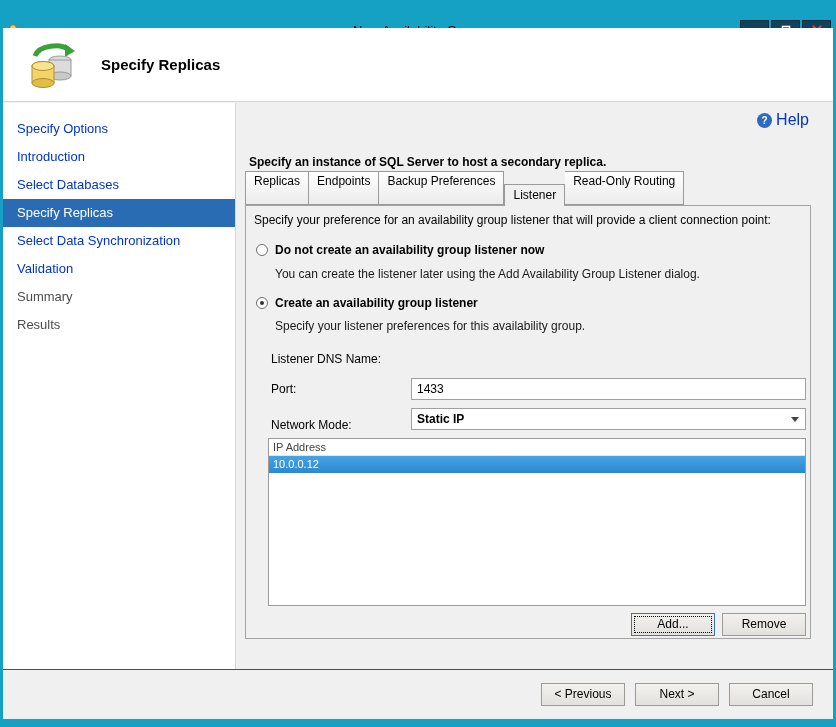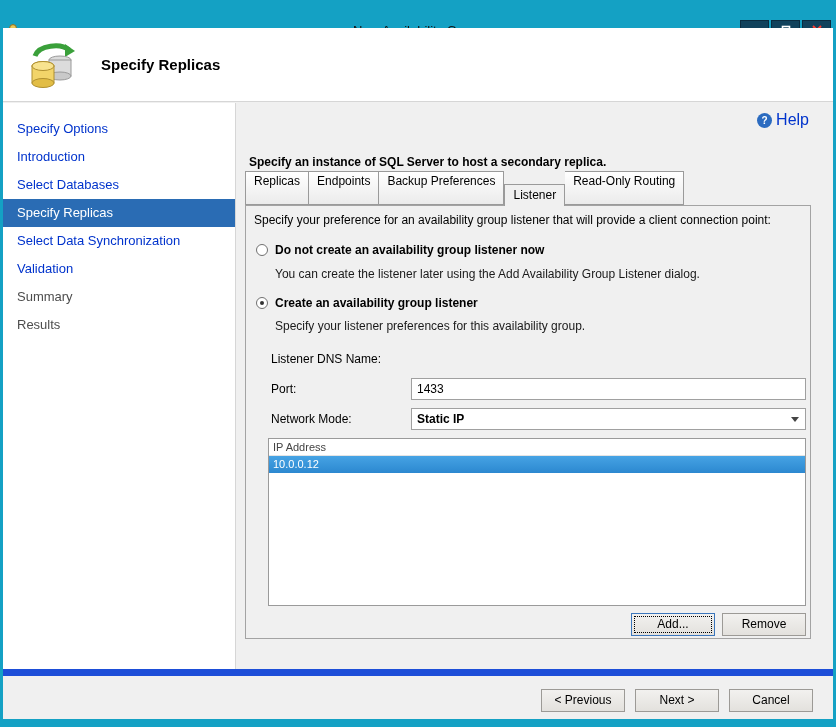--- a/index.html
+++ b/index.html
@@ -61,21 +61,21 @@
   .ip-grid { position:absolute; top:232px; left:22px; right:4px; height:168px; background:#fff; border:1px solid #9a9a9a; overflow:hidden; }
   .grid-header { height:17px; line-height:16px; padding-left:4px; font-size:11px; color:#444; background:#ffffff; border-bottom:1px solid #e4e4e4; }
   .grid-row { height:17px; line-height:17px; padding-left:4px; font-size:11px; color:#000; cursor:pointer; }
   .grid-row.selected { background:linear-gradient(#46a3e4,#2c88d0); color:#fff; }
 
   .btn { height:23px; background:linear-gradient(#f2f1ef,#e3e1dd); border:1px solid #9c9a96; font-size:12px; font-family:"Liberation Sans", sans-serif; color:#000; text-align:center; line-height:21px; cursor:pointer; }
   .btn-add { position:absolute; top:407px; right:95px; width:84px; border:1px solid #3b76bc; outline:1px dotted #000; outline-offset:-4px; }
   .btn-remove { position:absolute; top:407px; right:4px; width:84px; }
 
   
-  .footer { position:absolute; left:0; right:0; bottom:0; height:50px; background:#f0f0f0; border-top:7px solid #1d4ed8; }
+  .footer { position:absolute; left:0; right:0; bottom:0; height:50px; background:#f0f0f0; border-top:1px solid #1d4ed8; }
   .footer .btn { position:absolute; top:13px; width:84px; }
   .btn-prev { right:208px; }
   .btn-next { right:114px; }
   .btn-cancel { right:20px; }
 </style>
 </head>
 <body>
 
 <div class="window">
 
@@ -166,21 +166,21 @@
             <span class="radio checked"></span>
             <span class="radio-label">Create an availability group listener</span>
           </div>
           <div class="radio-desc" style="top:113px;">Specify your listener preferences for this availability group.</div>
 
           <div class="field-label" style="top:146px;">Listener DNS Name:</div>
 
           <div class="field-label" style="top:176px;">Port:</div>
           <input class="textbox" style="top: 172px;" value="1433">
 
-          <div class="field-label" style="top:206px;">Network Mode:</div>
+          <div class="field-label" style="top:212px;">Network Mode:</div>
           <div class="selectbox" style="top:202px;">
             <span>Static IP</span>
             <span class="select-arrow"></span>
           </div>
 
           <div class="ip-grid">
             <div class="grid-header">IP Address</div>
             <div class="grid-row selected">10.0.0.12</div>
           </div>
 

